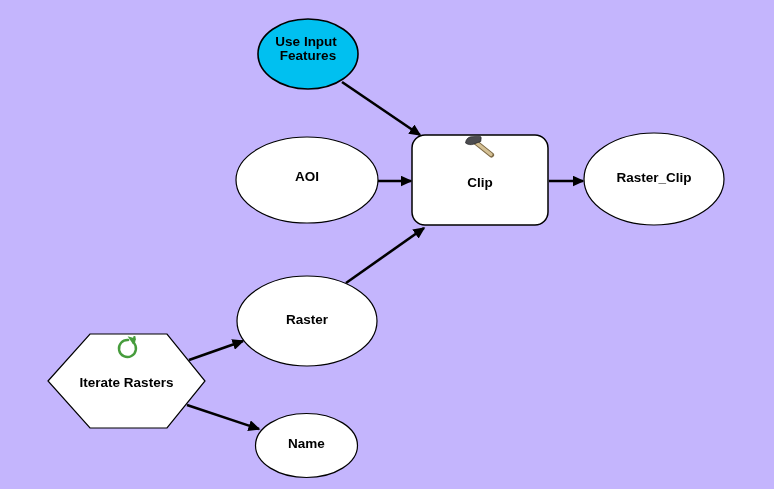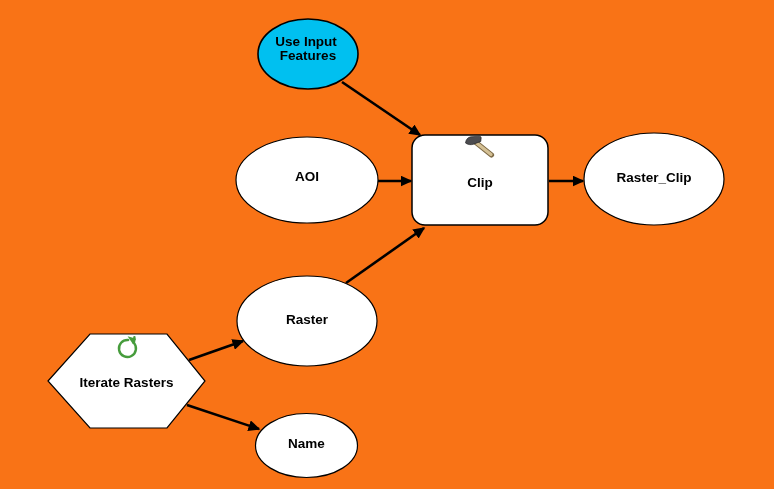--- a/index.html
+++ b/index.html
@@ -1,20 +1,20 @@
 <!DOCTYPE html>
 <html><head>
 <meta charset="utf-8">
 <style>
   html, body { margin: 0; padding: 0; background: #ffffff; }
   .page {
     position: relative;
     width: 774px;
     height: 489px;
-    background: #f97316;
+    background: #c4b5fd;
     overflow: hidden;
     font-family: "Liberation Sans", sans-serif;
     text-decoration: underline;
   }
   svg { display: block; }
   .node-label {
     font-family: "Liberation Sans", sans-serif;
     font-size: 13.5px;
     font-weight: bold;
     fill: #000000;

